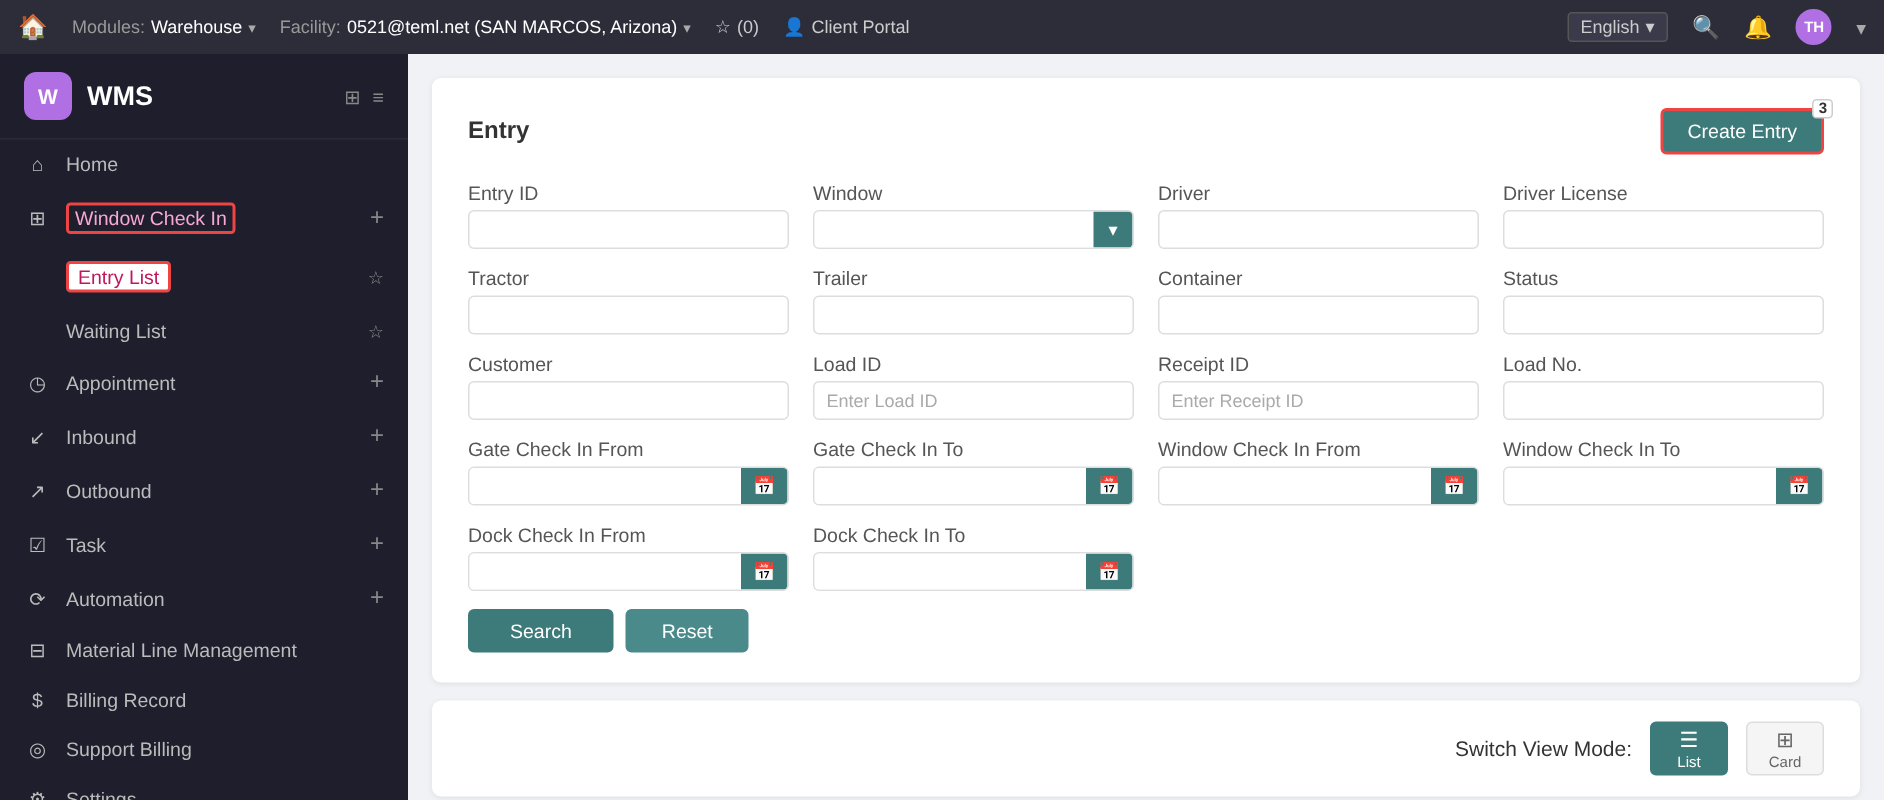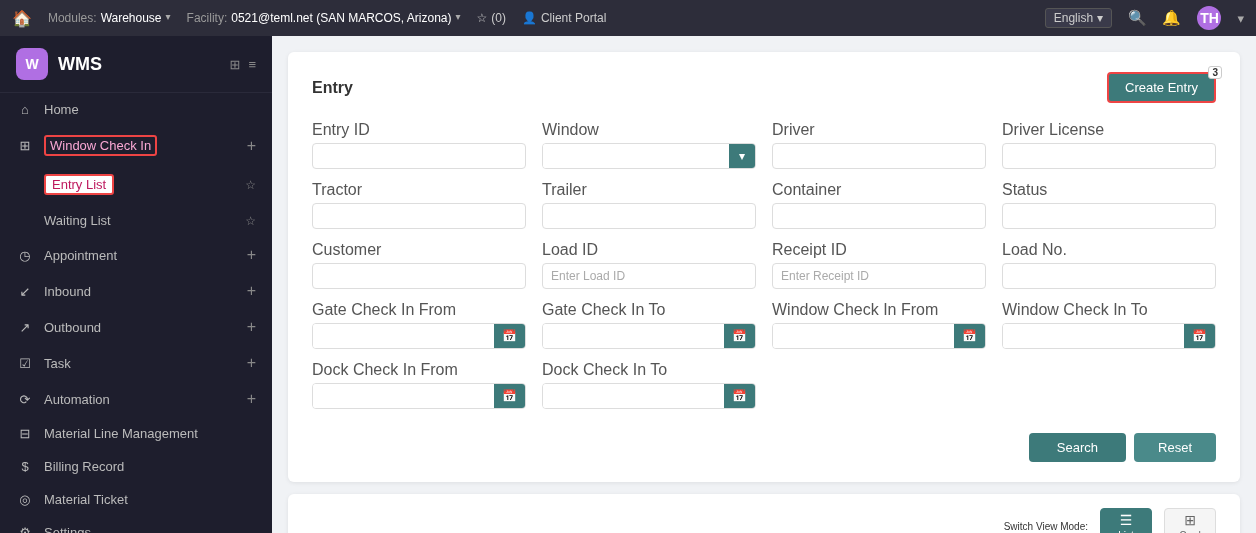--- a/index.html
+++ b/index.html
@@ -9,27 +9,27 @@
     .top-nav {
       background: #2d2d3a;
       height: 36px;
       display: flex;
       align-items: center;
       padding: 0 12px;
       gap: 16px;
       flex-shrink: 0;
     }
     .top-nav-home { color: #b06fe3; font-size: 16px; }
-    .top-nav-item { color: #ccc; font-size: 12px; display: flex; align-items: flex-start; gap: 4px; }
+    .top-nav-item { color: #ccc; font-size: 12px; display: flex; align-items: flex-end; gap: 4px; }
     .top-nav-item span.label { color: #999; }
     .top-nav-item .chevron { font-size: 10px; color: #aaa; }
     .top-nav-spacer { flex: 1; }
     .top-nav-icon { color: #ccc; font-size: 15px; cursor: pointer; }
     .top-nav-lang { background: #3a3a4a; color: #ccc; border: 1px solid #555; border-radius: 3px; padding: 2px 8px; font-size: 12px; display: flex; align-items: center; gap: 4px; }
-    .top-nav-avatar { background: #b06fe3; color: white; border-radius: 50%; width: 24px; height: 24px; display: flex; align-items: center; justify-content: center; font-size: 14px; font-weight: bold; }
+    .top-nav-avatar { background: #b06fe3; color: white; border-radius: 50%; width: 24px; height: 24px; display: flex; align-items: center; justify-content: center; font-size: 10px; font-weight: bold; }
 
     
     .main-layout { display: flex; flex: 1; overflow: hidden; }
 
     
     .sidebar {
       width: 272px;
       background: #1e1e2d;
       color: #ccc;
       display: flex;
@@ -109,21 +109,21 @@
       position: relative;
     }
 
     .form-grid {
       display: grid;
       grid-template-columns: repeat(4, 1fr);
       gap: 12px 16px;
     }
 
     .form-group { display: flex; flex-direction: column; gap: 4px; }
-    .form-label { font-size: 16px; color: #555; font-weight: 400; }
+    .form-label { font-size: 13px; color: #555; font-weight: 400; }
     .form-input {
       border: 1px solid #ddd;
       border-radius: 4px;
       padding: 5px 8px;
       font-size: 12px;
       color: #333;
       background: white;
       width: 100%;
       outline: none;
     }
@@ -168,23 +168,23 @@
       background: #3d7a7a;
       color: white;
       border: none;
       padding: 0 8px;
       cursor: pointer;
       font-size: 12px;
     }
 
     .form-actions {
       display: flex;
-      justify-content: flex-end;
+      justify-content: flex-start;
       gap: 8px;
-      margin-top: 24px;
+      margin-top: 12px;
     }
 
     .btn-search {
       background: #3d7a7a;
       color: white;
       border: none;
       border-radius: 4px;
       padding: 7px 28px;
       font-size: 13px;
       cursor: pointer;
@@ -203,21 +203,21 @@
       background: white;
       border-radius: 6px;
       padding: 14px 24px;
       box-shadow: 0 1px 4px rgba(0,0,0,0.08);
       display: flex;
       align-items: center;
       justify-content: flex-end;
       gap: 12px;
     }
     .switch-view-label {
-      font-size: 10px;
+      font-size: 14px;
       color: #333;
       font-weight: 500;
     }
     .view-btn {
       display: flex;
       flex-direction: column;
       align-items: center;
       justify-content: center;
       width: 52px;
       height: 36px;
@@ -345,21 +345,21 @@
       <span class="item-label">Material Line Management</span>
     </div>
 
     <div class="sidebar-item">
       <span class="icon">$</span>
       <span class="item-label">Billing Record</span>
     </div>
 
     <div class="sidebar-item">
       <span class="icon">◎</span>
-      <span class="item-label">Material Ticket</span>
+      <span class="item-label">Support Billing</span>
     </div>
 
     <div class="sidebar-item">
       <span class="icon">⚙</span>
       <span class="item-label">Settings</span>
     </div>
   </div>
 
   <div class="content">
 

